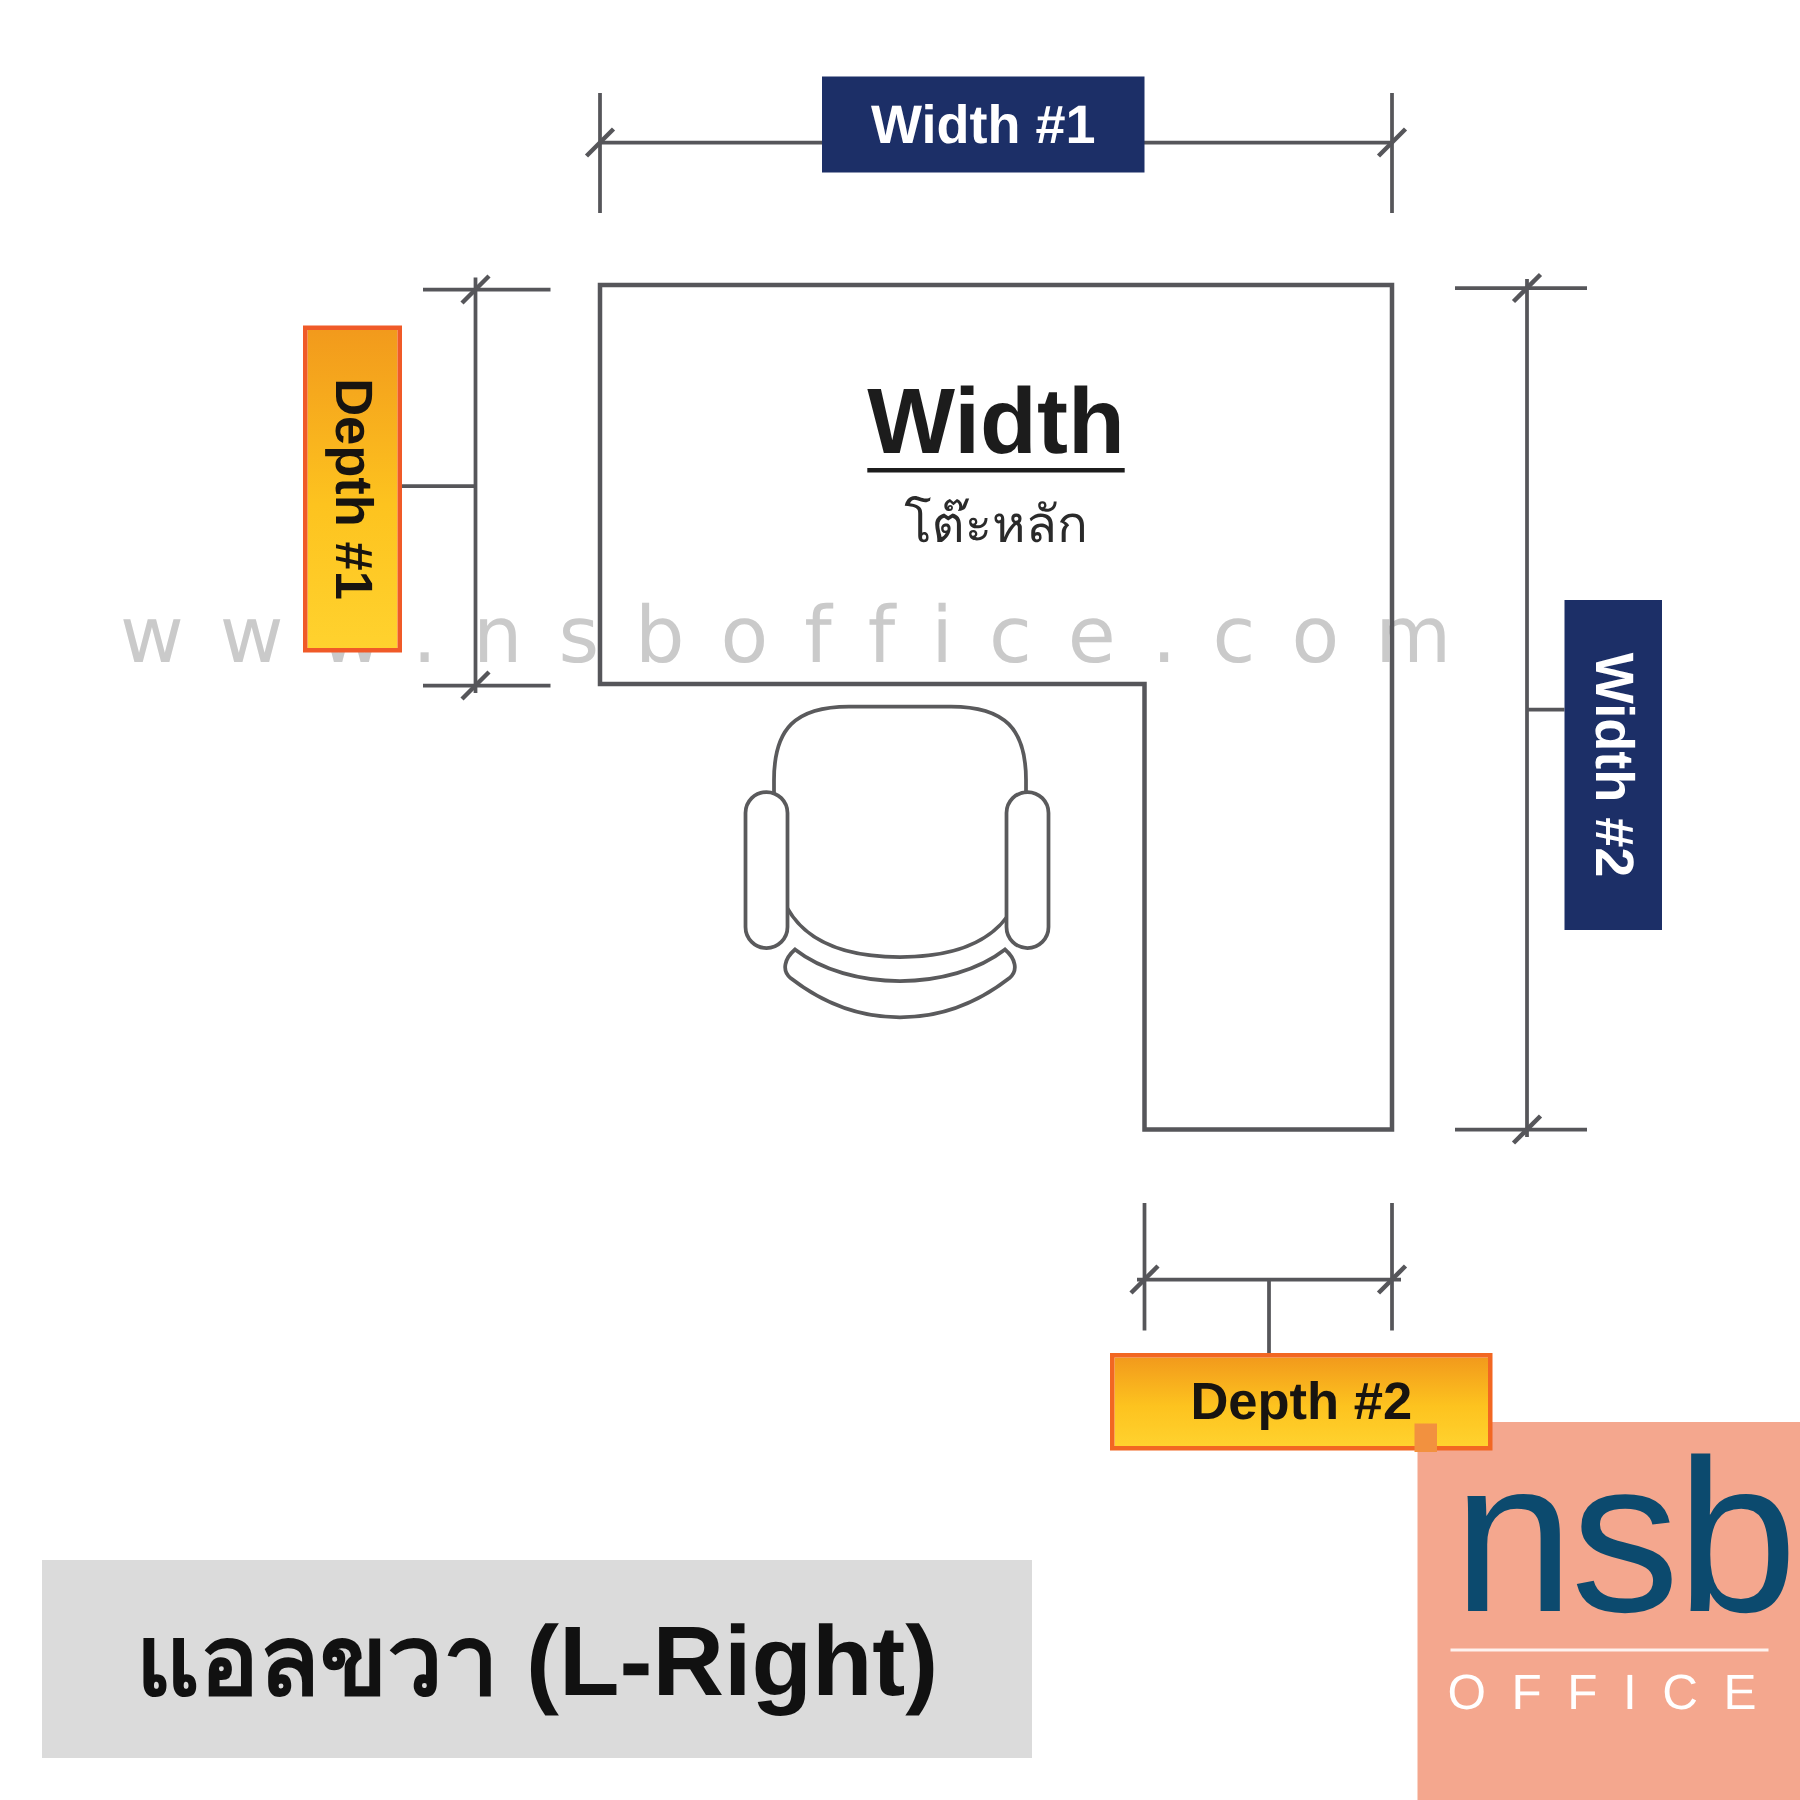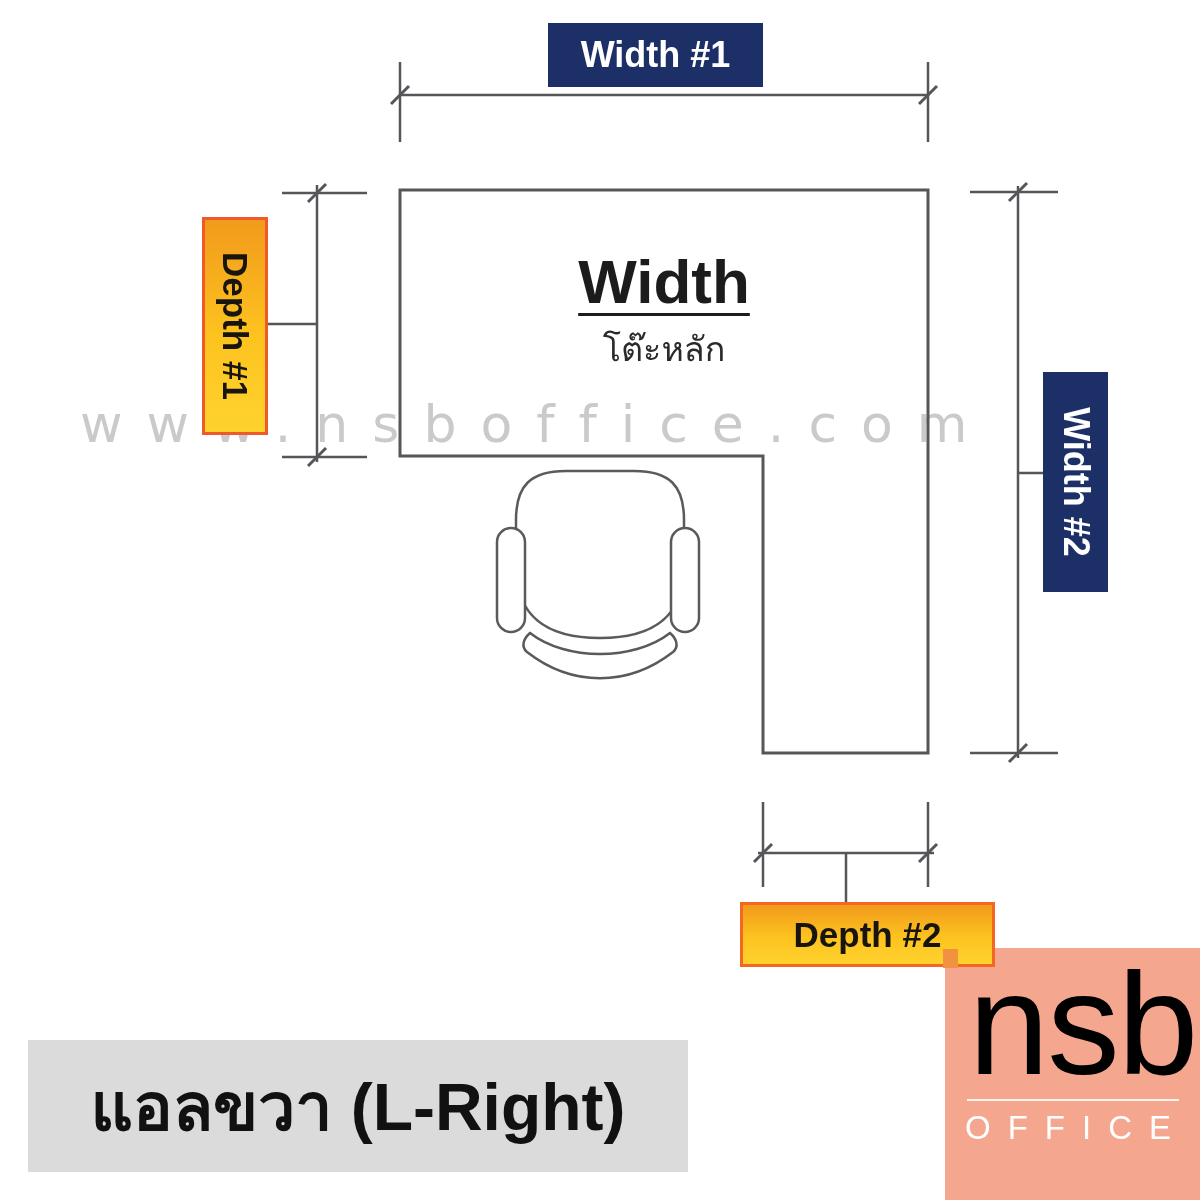--- a/index.html
+++ b/index.html
@@ -14,21 +14,21 @@
     font-size:52px;font-weight:400;letter-spacing:24px;color:#cacaca;
     white-space:nowrap;
   }
   
   #linework{position:absolute;left:0;top:0;z-index:1;}
   
   .dim-label{
     position:absolute;z-index:2;display:flex;align-items:center;justify-content:center;
     box-sizing:border-box;font-weight:bold;
   }
-  .navy{background:#1c2f67;color:#ffffff;font-size:36px;}
+  .navy{background:#1c2f67;color:#ffffff;font-size:36px;margin-top:28px;}
   .amber{
     background:linear-gradient(180deg,#f29a1c 0%,#fdc31f 55%,#ffd22e 100%);
     color:#181410;font-size:35px;border:3px solid #f05a28;
   }
   .vertical-text{transform:rotate(90deg);white-space:nowrap;}
   #label-width1{left:548px;top:23px;width:215px;height:64px;}
   #label-depth1{left:202px;top:217px;width:66px;height:218px;}
   #label-width2{left:1043px;top:372px;width:65px;height:220px;}
   #label-depth2{left:740px;top:902px;width:255px;height:65px;border-color:#f26722;}
   #overlap-corner{position:absolute;left:943px;top:949px;width:15px;height:19px;
@@ -49,21 +49,21 @@
     background:#dbdbdb;display:flex;align-items:center;justify-content:center;text-align:right;
   }
   .caption-box span{font-size:66px;font-weight:600;color:#111111;white-space:nowrap;}
   
   .logo-square{
     position:absolute;left:945px;top:948px;width:255px;height:252px;z-index:1;
     background:#f4a78e;display:flex;flex-direction:column;align-items:center;
     justify-content:flex-start;
   }
   .logo-brand{
-    color:#000000;font-size:145px;font-weight:400;line-height:1;
+    color:#0c4a6e;font-size:145px;font-weight:400;line-height:1;
     margin-top:4px;letter-spacing:-2px;margin-left:20px;
   }
   .logo-divider{width:212px;height:2px;background:rgba(255,255,255,0.85);margin-top:2px;}
   .logo-sub{
     color:#ffffff;font-size:33px;font-weight:400;letter-spacing:17px;
     margin-top:8px;margin-left:8px;white-space:nowrap;
   }
 </style>
 </head>
 <body>

